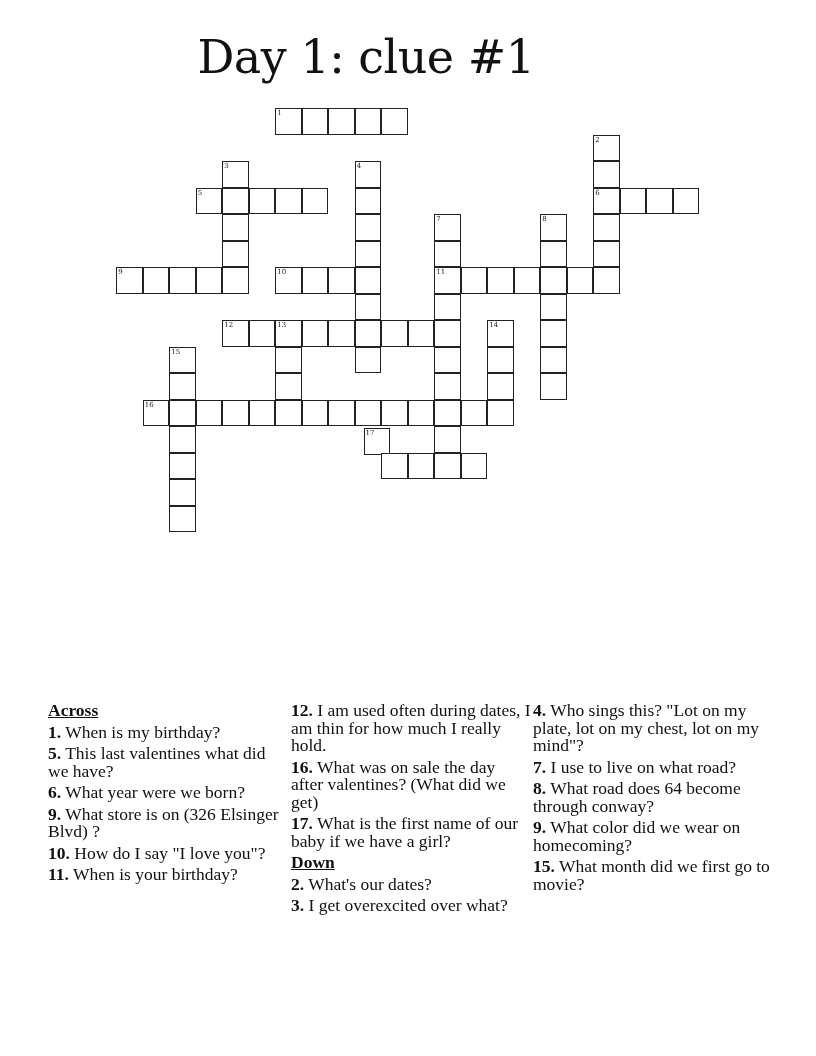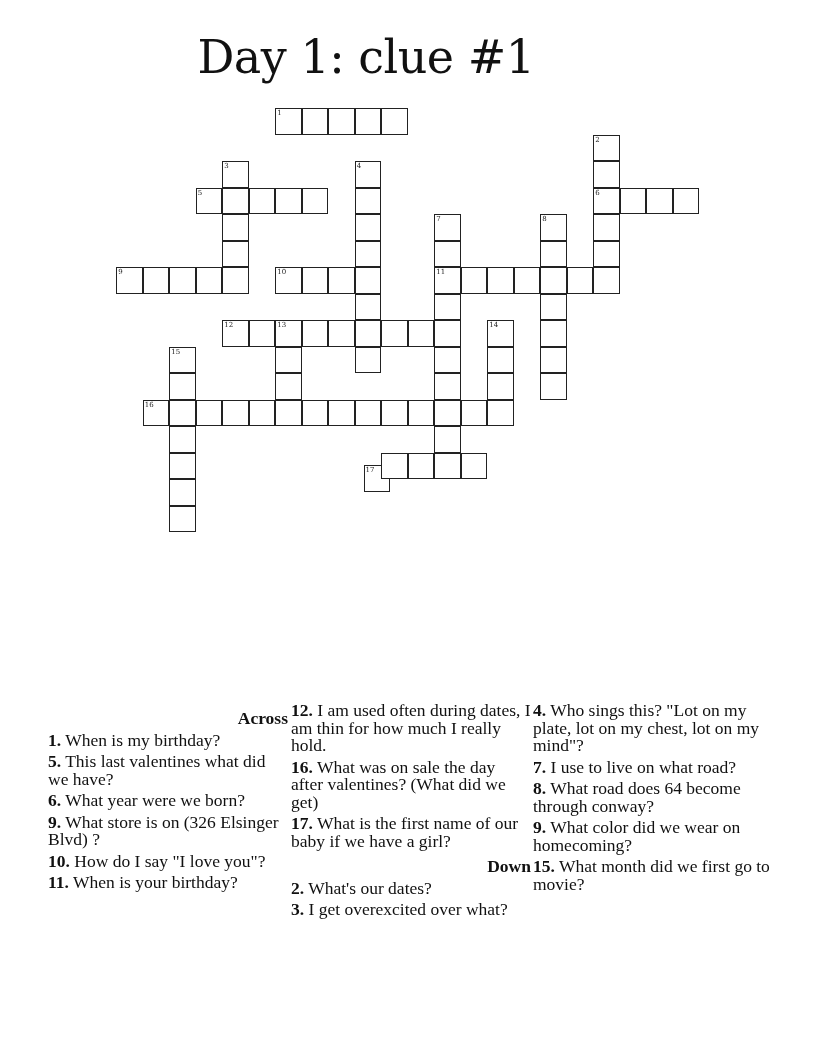--- a/index.html
+++ b/index.html
@@ -8,21 +8,21 @@
   .title { position: absolute; top: 30px; left: 0; width: 732px; text-align: center;
            font-family: "DejaVu Serif", serif; font-size: 46px; font-weight: normal; margin: 0; letter-spacing: -0.5px; }
   .grid { position: absolute; left: 0; top: 0; width: 816px; height: 560px; }
   .cell { position: absolute; width: 26.5px; height: 26.5px; box-sizing: border-box;
           border: 1.5px solid #222; background: #fff; margin-left: -0.75px; margin-top: -0.75px; }
   .num { position: absolute; left: 1px; top: 0px; font-size: 7px; line-height: 8px; color: #222; }
   .clues { position: absolute; top: 702px; font-family: "Liberation Serif", "DejaVu Serif", serif; font-size: 17.5px; line-height: 17.5px; }
   .col { position: absolute; top: 0; width: 240px; }
   .clue { margin: 0 0 4px 0; }
   .clue b { font-weight: bold; }
-  .heading { font-weight: bold; margin: 8px 0 4px 0; text-align: right; }
+  .heading { font-weight: bold; text-decoration: underline; margin: 0 0 4px 0; }
 </style>
 </head>
 <body>
 
 <h1 class="title">Day 1: clue #1</h1>
 
 <div class="grid" id="grid">
     <div class="cell" style="left: 276px; top: 109px;">
       <span class="num">1</span>
     </div>
@@ -87,21 +87,21 @@
     <div class="cell" style="left: 249.5px; top: 400.5px;"></div>
     <div class="cell" style="left: 276px; top: 400.5px;"></div>
     <div class="cell" style="left: 302.5px; top: 400.5px;"></div>
     <div class="cell" style="left: 329px; top: 400.5px;"></div>
     <div class="cell" style="left: 355.5px; top: 400.5px;"></div>
     <div class="cell" style="left: 382px; top: 400.5px;"></div>
     <div class="cell" style="left: 408.5px; top: 400.5px;"></div>
     <div class="cell" style="left: 435px; top: 400.5px;"></div>
     <div class="cell" style="left: 461.5px; top: 400.5px;"></div>
     <div class="cell" style="left: 488px; top: 400.5px;"></div>
-    <div class="cell" style="left: 355.5px; top: 466px; margin-left: 8px;">
+    <div class="cell" style="left: 355.5px; top: 429px; margin-left: 8px;">
       <span class="num">17</span>
     </div>
     <div class="cell" style="left: 382px; top: 453.5px;"></div>
     <div class="cell" style="left: 408.5px; top: 453.5px;"></div>
     <div class="cell" style="left: 435px; top: 453.5px;"></div>
     <div class="cell" style="left: 461.5px; top: 453.5px;"></div>
     <div class="cell" style="left: 594px; top: 135.5px;">
       <span class="num">2</span>
     </div>
     <div class="cell" style="left: 594px; top: 162px;"></div>

